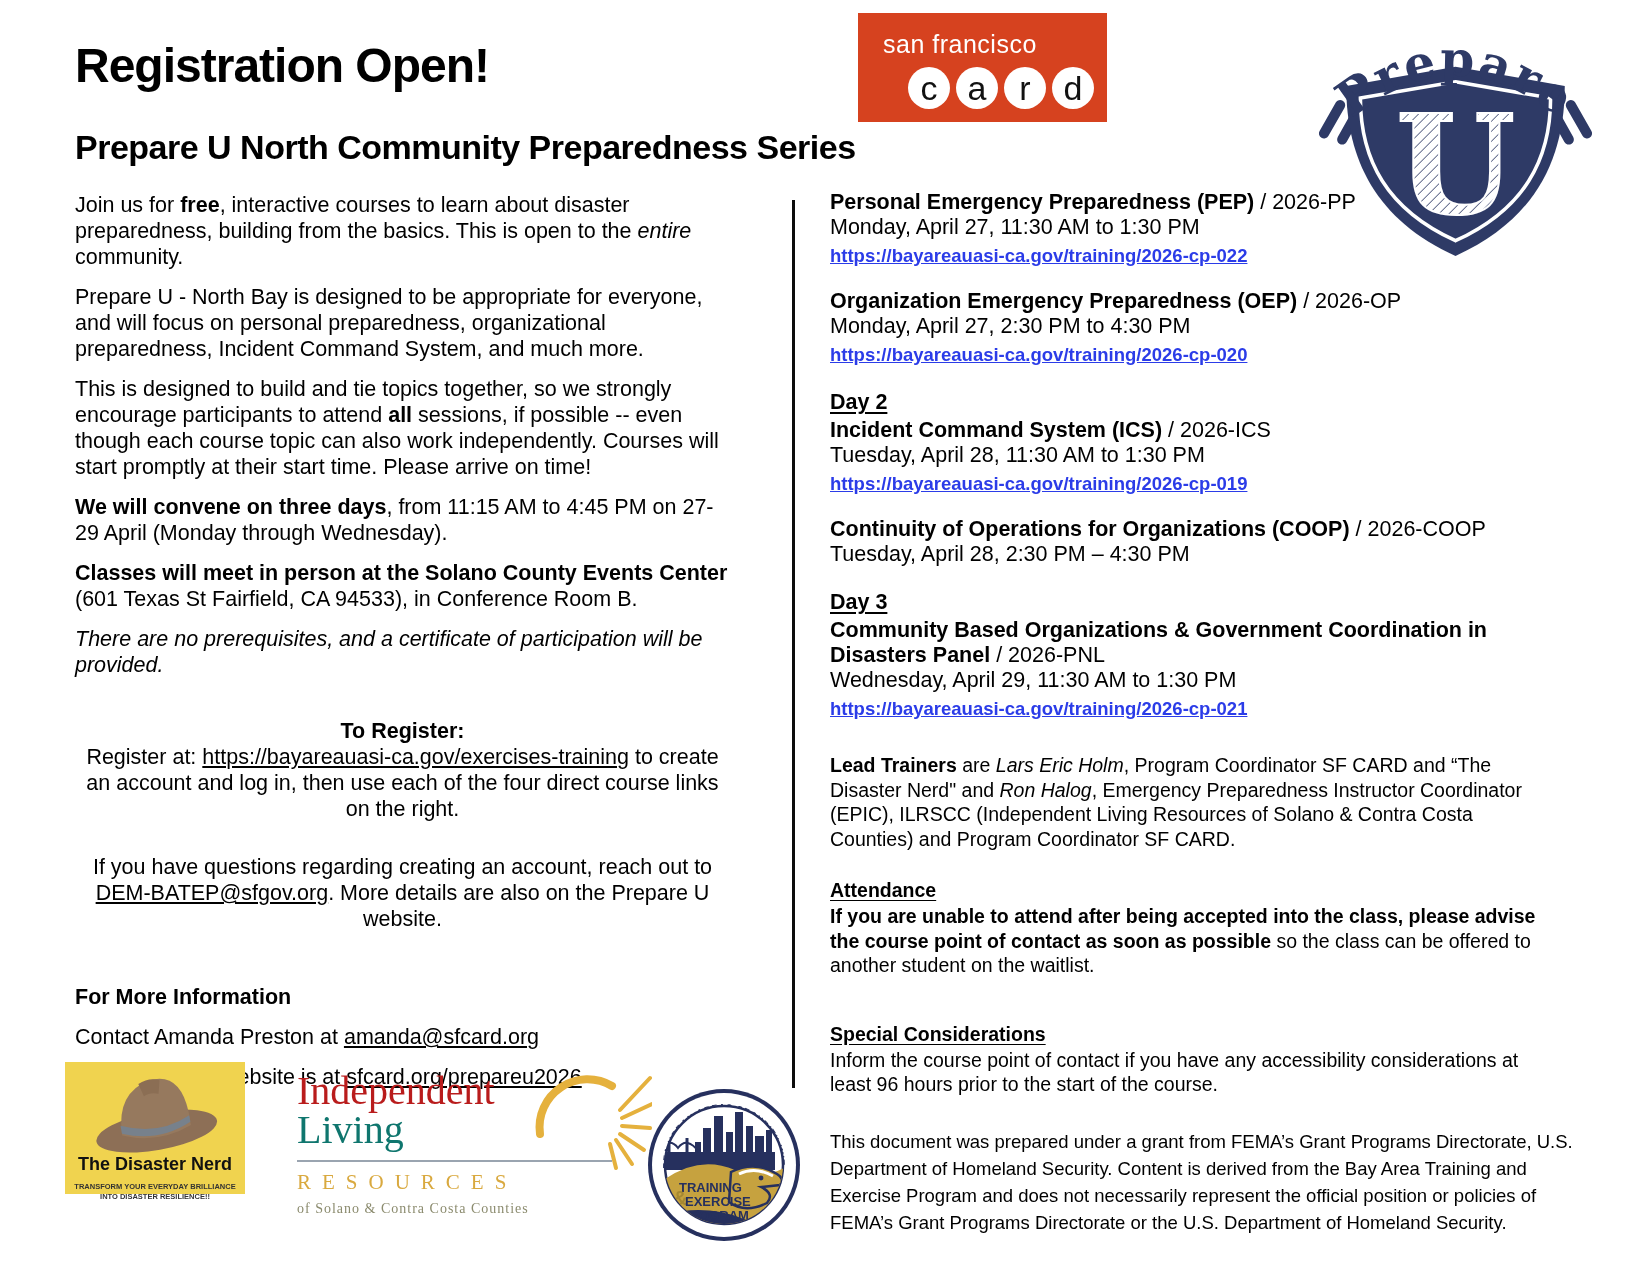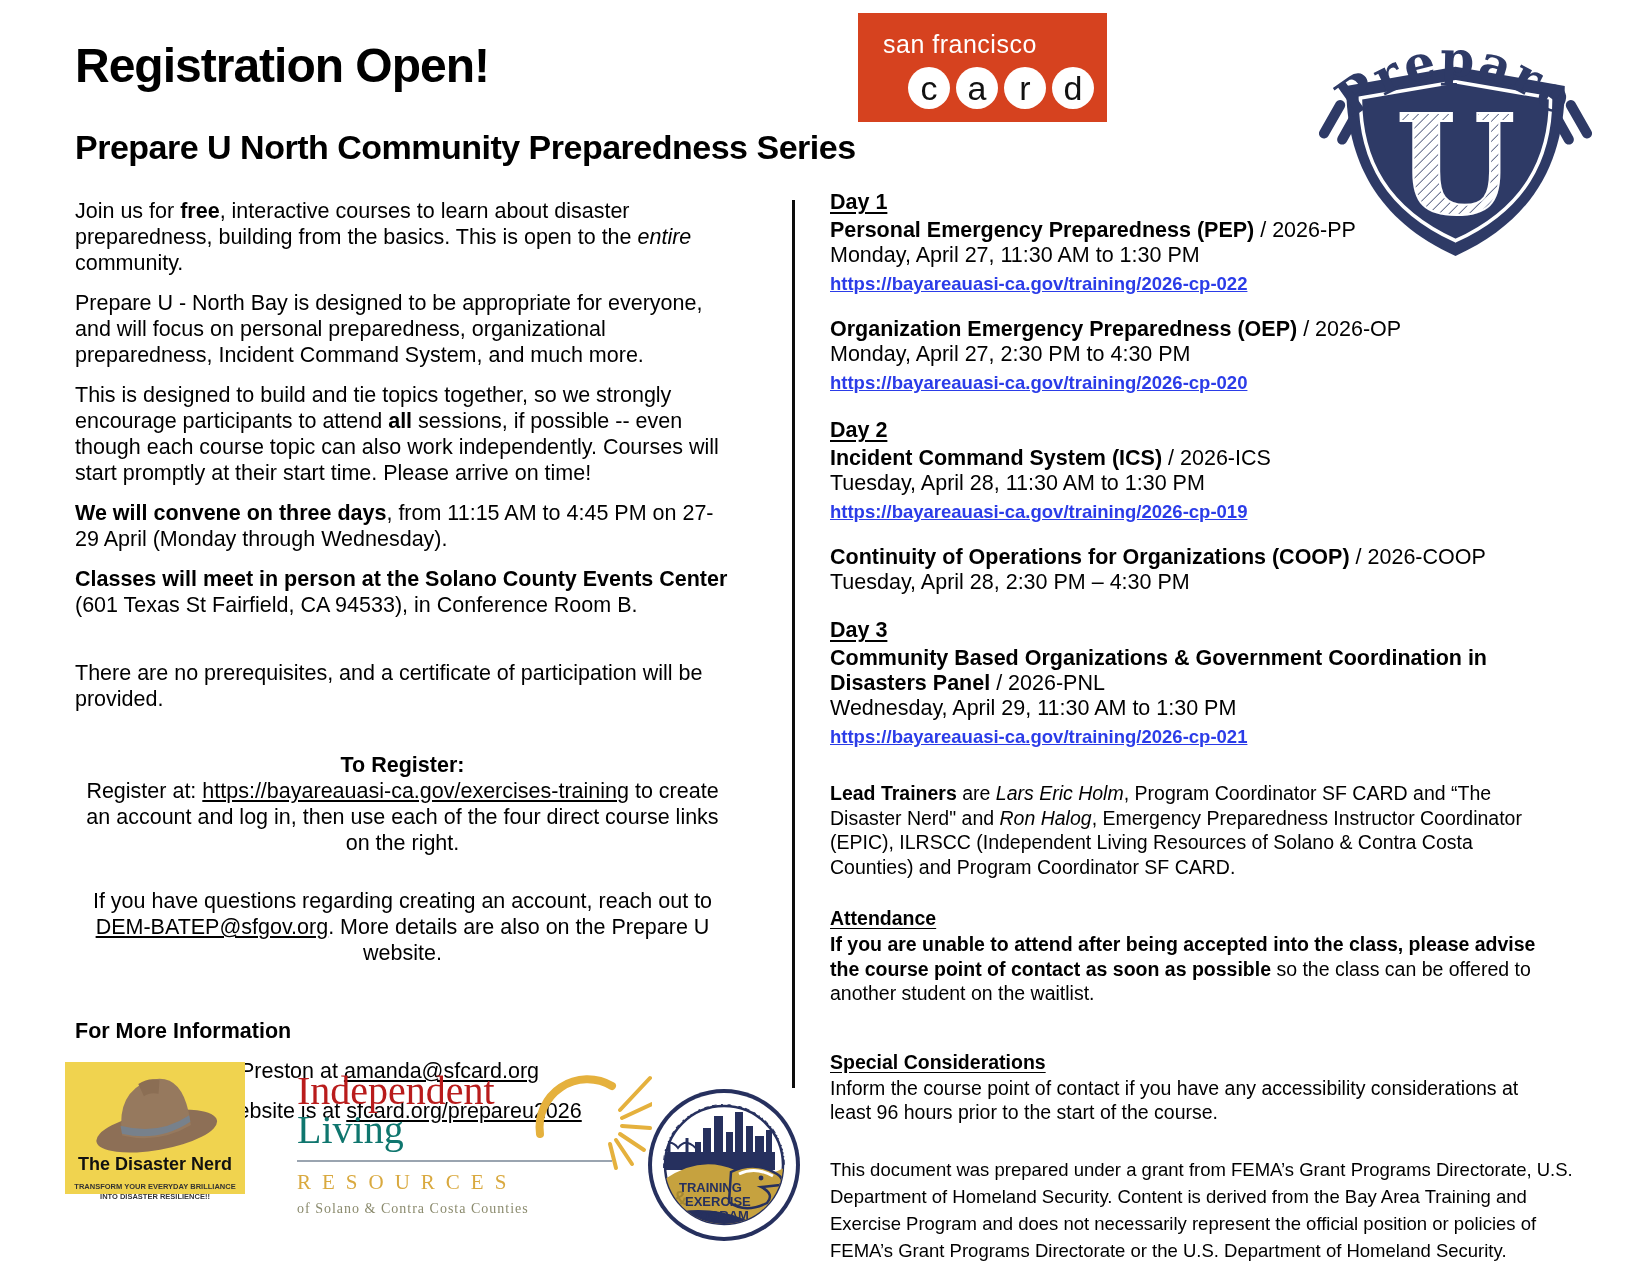--- a/index.html
+++ b/index.html
@@ -21,23 +21,23 @@
   .sfcard-top{position:absolute;left:25px;top:17px;color:#fff;font-size:25px;letter-spacing:0.5px;}
   .sfcard-circles{position:absolute;left:50px;top:54px;display:flex;gap:6px;}
   .sfcard-circle{width:42px;height:42px;border-radius:50%;background:#fff;display:flex;align-items:center;justify-content:center;
     font-size:34px;color:#111;font-weight:normal;}
 
   .prepareu{position:absolute;left:1293px;top:8px;width:325px;height:258px;}
 
   
   .divider{position:absolute;left:792px;top:200px;width:3px;height:888px;background:#0c0c0c;}
 
-  .left-col{position:absolute;left:75px;top:198px;width:655px;font-size:21.5px;line-height:26px;}
+  .left-col{position:absolute;left:75px;top:192px;width:655px;font-size:21.5px;line-height:26px;}
   .left-col p{margin:0 0 14px 0;}
-  .left-col p.gap-md{margin-top:42px;}
+  .left-col p.gap-md{margin-top:14px;font-style:italic;}
   .left-col p.gap-lg{margin-top:40px;}
   .centered{text-align:center;}
   .mi-line{margin:0;}
 
   .right-col{position:absolute;left:830px;top:190px;width:762px;font-size:21.5px;line-height:25px;}
   .day-group{margin-top:23px;}
   .day-group:first-child{margin-top:0;}
   .day-label{font-weight:bold;text-decoration:underline;text-underline-offset:3px;margin-bottom:3px;}
   .course{margin-bottom:21px;}
   .course-title-line{max-width:695px;}
@@ -120,21 +120,20 @@
   <p class="centered"><span>Register at: </span><span class="u">https://bayareauasi-ca.gov/exercises-training</span><span> to create an account and log in, then use each of the four direct course links on the right.</span></p>
   <p class="centered" style="margin-top:32px;"><span>If you have questions regarding creating an account, reach out to </span><span class="u">DEM-BATEP@sfgov.org</span><span>. More details are also on the Prepare U website.</span></p>
   <p class="mi-line gap-lg" style="margin-top:52px;"><span class="b">For More Information</span></p>
   <p class="mi-line"><span>Contact Amanda Preston at </span><span class="u">amanda@sfcard.org</span></p>
   <p class="mi-line"><span>The Prepare U website is at  </span><span class="u">sfcard.org/prepareu2026</span></p>
 </div>
 
 <div class="right-col">
   <div>
   <div class="day-group">
-    <div class="day-label">Day 1</div>
     <div>
   <div class="course">
     <div class="course-title-line"><span class="course-title">Personal Emergency Preparedness (PEP)</span><span class="course-code"> / 2026-PP</span></div>
     <div class="course-sched">Monday, April 27, 11:30 AM to 1:30 PM</div>
     <div class="course-link">https://bayareauasi-ca.gov/training/2026-cp-022</div>
   </div>
 
   <div class="course">
     <div class="course-title-line"><span class="course-title">Organization Emergency Preparedness (OEP)</span><span class="course-code"> / 2026-OP</span></div>
     <div class="course-sched">Monday, April 27, 2:30 PM to 4:30 PM</div>

